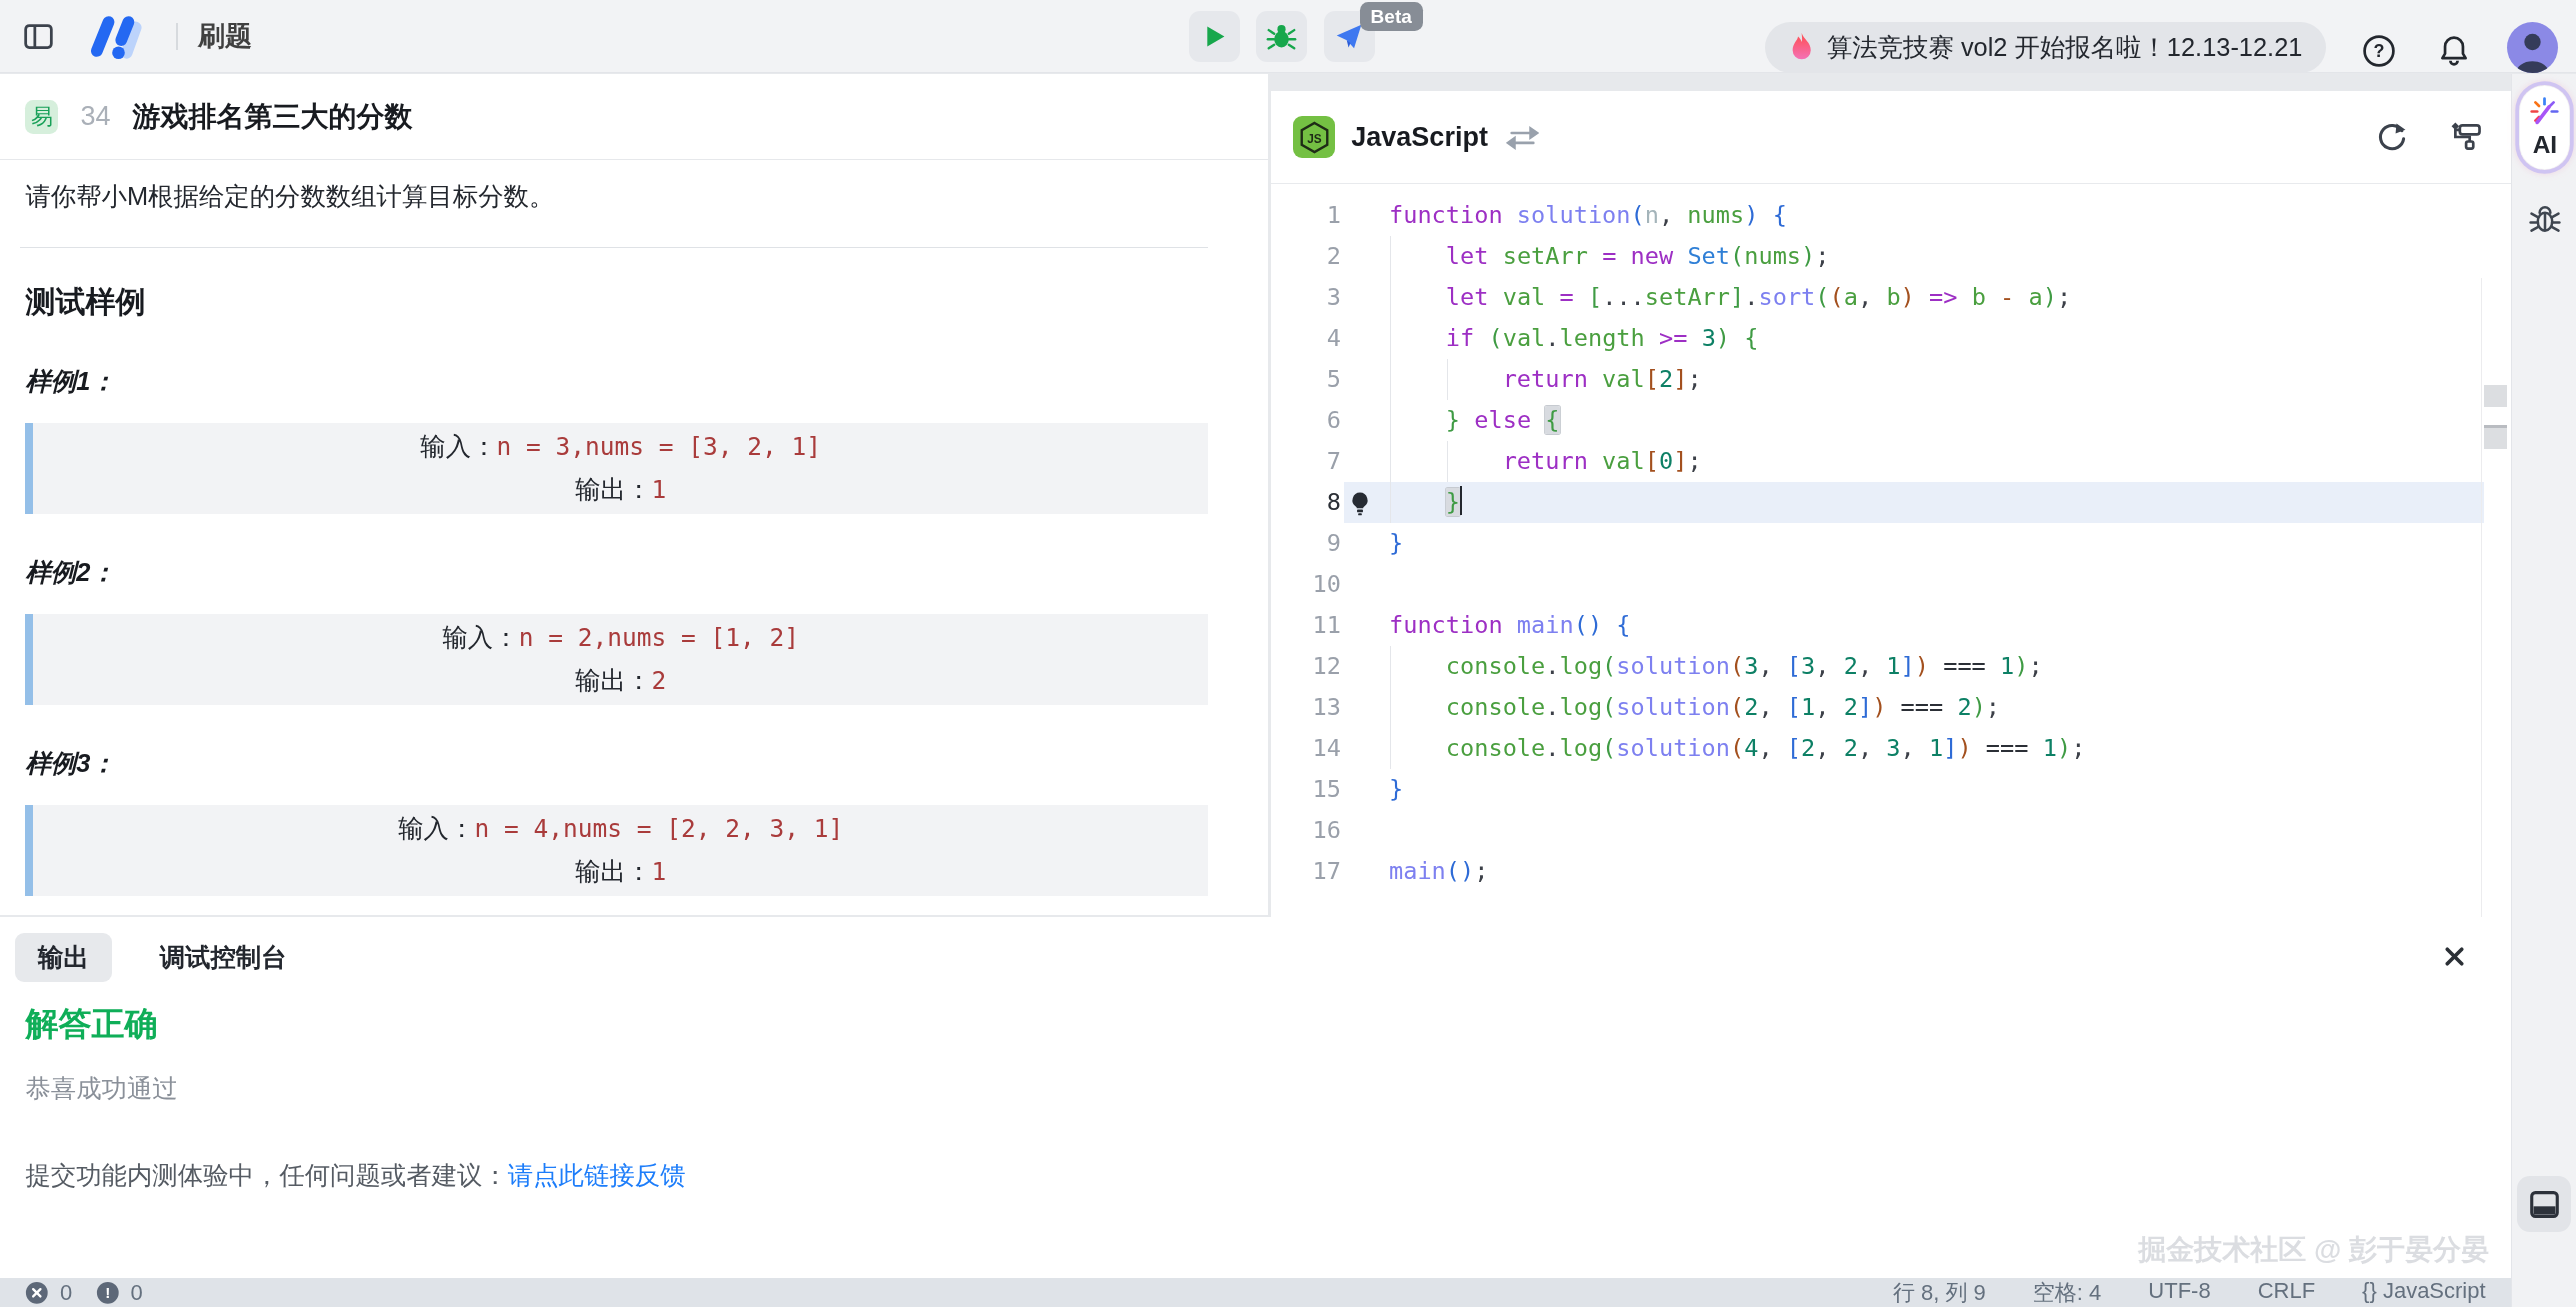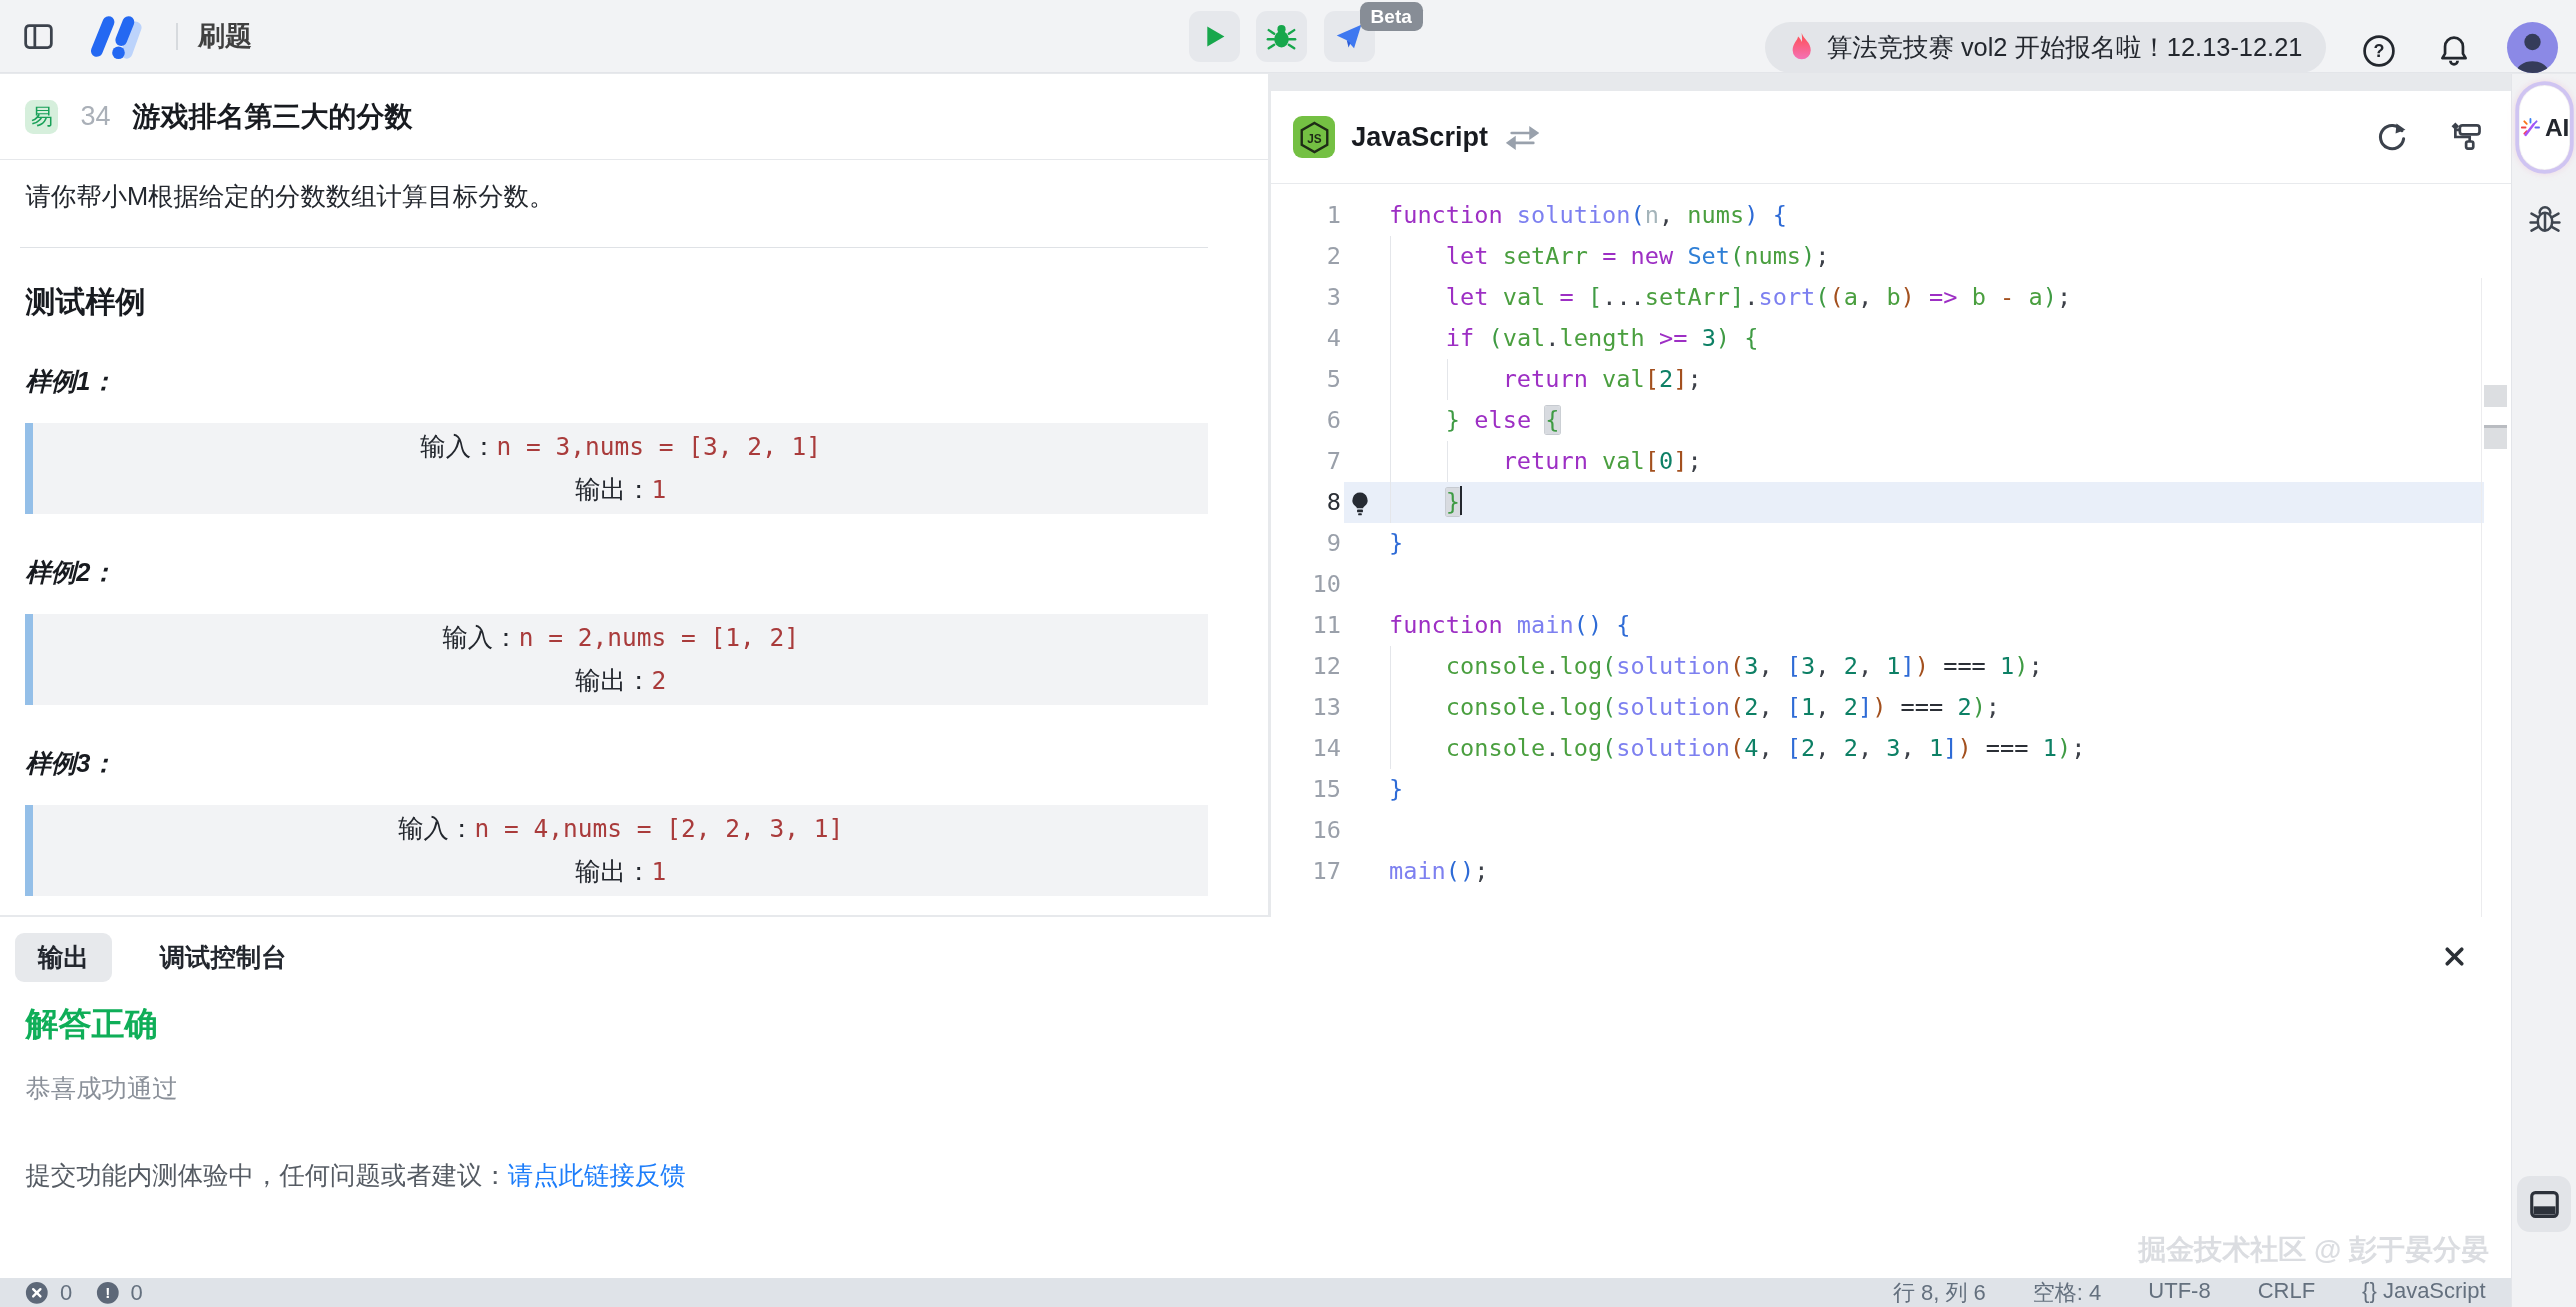--- a/index.html
+++ b/index.html
@@ -77,21 +77,21 @@
   .feedback a { color:#1d7dfa; text-decoration:none; cursor:pointer; }
 
   
   .sb-left { display:flex; align-items:center; gap:11px; padding-left:25.4px; }
   .sb-left .cnt { margin-right:12.7px; }
   .sb-right { margin-left:auto; display:flex; gap:47px; padding-right:25.4px; }
   .sb-item { cursor:pointer; white-space:nowrap; }
 
   
   .ai-pill { position:absolute; left:6.4px; top:10px; width:53px; height:87px; background:#fff; border-radius:907px; border:2.7px solid transparent;
-             background-clip:padding-box; box-shadow:0 0 0 2.7px #cfc4f2, 0 0 7.3px 1.8px rgba(237,178,204,.55); display:flex; flex-direction:row; align-items:center; justify-content:center; gap:3.6px; cursor:pointer; }
+             background-clip:padding-box; box-shadow:0 0 0 2.7px #cfc4f2, 0 0 7.3px 1.8px rgba(237,178,204,.55); display:flex; flex-direction:column; align-items:center; justify-content:center; gap:3.6px; cursor:pointer; }
   .ai-label { font-size:24.5px; font-weight:700; color:#23272e; }
   .sb-bug { position:absolute; left:14.5px; top:127px; cursor:pointer; }
   .sb-panel-btn { position:absolute; left:5.4px; top:1102px; width:54px; height:56px; background:#e2e4e8; border-radius:12.7px; display:flex; align-items:center; justify-content:center; cursor:pointer; }
 
   .watermark { position:absolute; right:87px; top:1231px; font-size:28px; font-weight:700; color:rgba(165,170,180,0.40);
                text-shadow:0.9px 0.9px 0 rgba(255,255,255,0.85); z-index:9; pointer-events:none; }
 </style>
 </head>
 <body>
 
@@ -346,21 +346,21 @@
           </g>
         </svg>
       <span class="cnt">0</span>
       <svg width="23.6" height="23.6" viewBox="0 0 26 26" style="font-size:24px">
           <circle cx="13" cy="13" r="12" fill="#5d6878"></circle>
           <text x="13" y="19" font-size="17" font-weight="bold" text-anchor="middle" fill="#fff">!</text>
         </svg>
       <span class="cnt">0</span>
     </div>
     <div class="sb-right">
-      <span class="sb-item">行 8, 列 6</span>
+      <span class="sb-item">行 8, 列 9</span>
       <span class="sb-item">空格: 4</span>
       <span class="sb-item">UTF-8</span>
       <span class="sb-item">CRLF</span>
       <span class="sb-item">{} JavaScript</span>
     </div>
   </div>
 
 </div>
 
 

